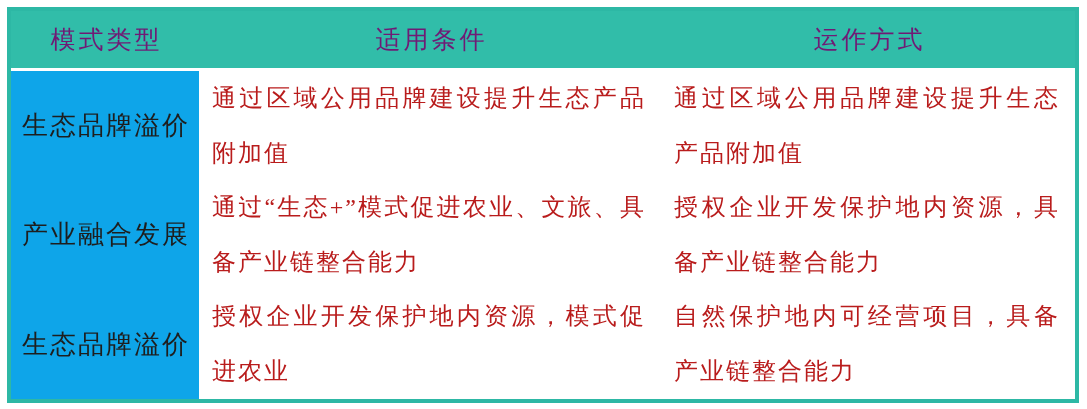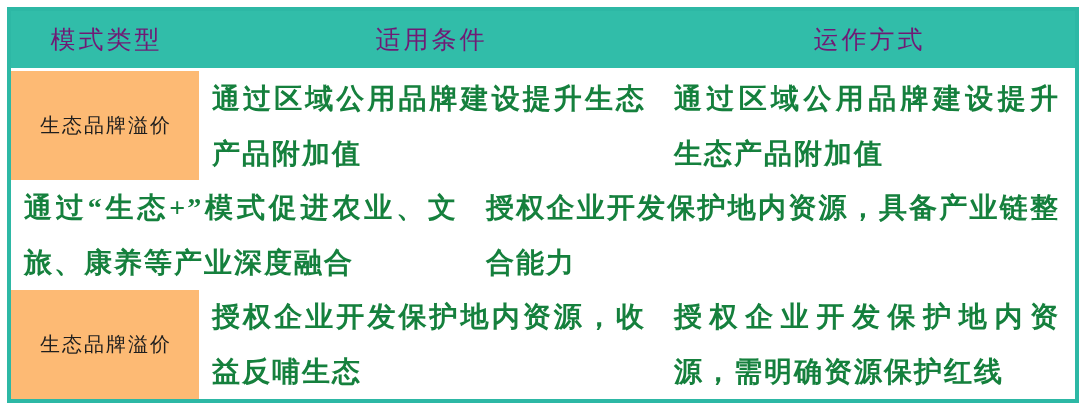--- a/index.html
+++ b/index.html
@@ -41,45 +41,44 @@
 
   .tbody { display: flex; flex-direction: column; flex: 1 1 auto; }
   .tr { flex: 1 1 0; display: flex; min-height: 0; }
 
   .c1 { width: 188px; flex: 0 0 188px; }
   .c2 { width: 462px; flex: 0 0 462px; }
   .c3 { flex: 1 1 auto; }
 
   .td { color: #1e1e1e; }
   .td.c1 {
-    background: #fdba74;
+    background: #0ea5e9;
     display: flex;
     align-items: center;
     justify-content: center;
-    font-size: 20px;
+    font-size: 26px;
     letter-spacing: 2px;
     text-indent: 2px;
   }
   .td.c2, .td.c3 {
     display: flex;
     align-items: center;
     padding-left: 13px;
     padding-right: 15px;
     background: #ffffff;
   }
   .celltext {
     width: 100%;
-    font-size: 28px;
+    font-size: 24px;
     line-height: 55px;
     letter-spacing: 2px;
     text-align: justify;
     text-justify: inter-character;
     text-align-last: left;
-    color: #15803d;
-    font-weight: bold;
+    color: #b91c1c;
   }
 </style>
 </head>
 <body>
 
 <div class="page">
   <div class="table">
 
     <div class="thead">
       <div class="th c1">模式类型</div>
@@ -95,33 +94,34 @@
         <div class="td c1">生态品牌溢价</div>
         <div class="td c2">
           <div class="celltext">通过区域公用品牌建设提升生态产品附加值</div>
         </div>
         <div class="td c3">
           <div class="celltext">通过区域公用品牌建设提升生态产品附加值</div>
         </div>
       </div>
 
       <div class="tr">
+        <div class="td c1">产业融合发展</div>
         <div class="td c2">
-          <div class="celltext">通过“生态+”模式促进农业、文旅、康养等产业深度融合</div>
+          <div class="celltext">通过“生态+”模式促进农业、文旅、具备产业链整合能力</div>
         </div>
         <div class="td c3">
           <div class="celltext">授权企业开发保护地内资源，具备产业链整合能力</div>
         </div>
       </div>
 
       <div class="tr">
         <div class="td c1">生态品牌溢价</div>
         <div class="td c2">
-          <div class="celltext">授权企业开发保护地内资源，收益反哺生态</div>
+          <div class="celltext">授权企业开发保护地内资源，模式促进农业</div>
         </div>
         <div class="td c3">
-          <div class="celltext">授权企业开发保护地内资源，需明确资源保护红线</div>
+          <div class="celltext">自然保护地内可经营项目，具备产业链整合能力</div>
         </div>
       </div>
 
     </div>
   </div>
 </div>
 
 </body></html>

